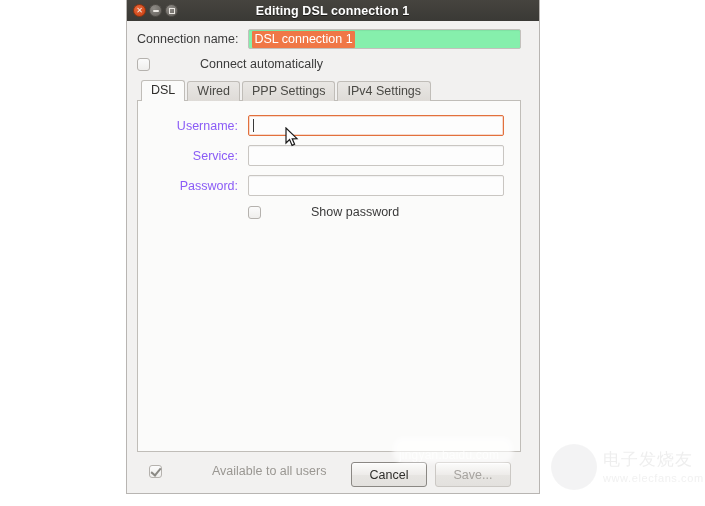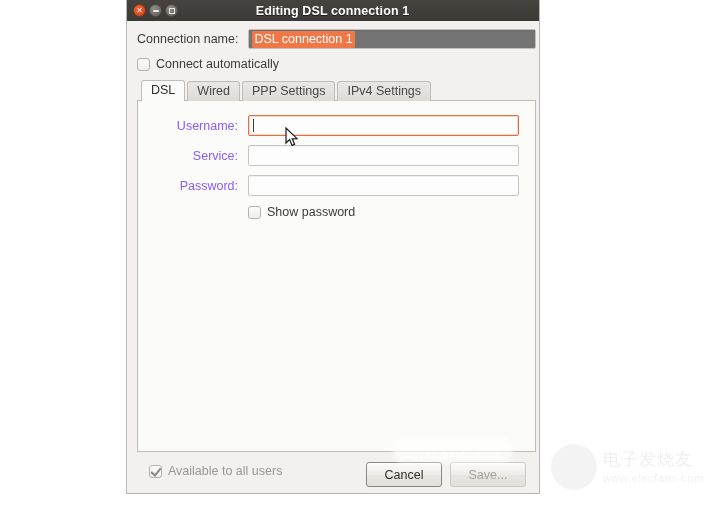--- a/index.html
+++ b/index.html
@@ -83,38 +83,38 @@
     font-size: 12.5px;
     font-weight: bold;
     letter-spacing: 0.1px;
     margin-right: 52px;
     text-shadow: 0 1px 0 rgba(0,0,0,0.55);
     white-space: nowrap;
   }
 
   
   .wbody {
-    padding: 8px 3px 0 10px;
+    padding: 8px 18px 0 10px;
     box-sizing: border-box;
   }
 
   .row-name {
     display: flex;
     align-items: center;
     margin-bottom: 8px;
   }
   .label-connname {
     font-size: 12.5px;
     color: #3b3b3b;
     margin-right: 10px;
     white-space: nowrap;
   }
   .entry {
     height: 20px;
-    background: #737373;
+    background: #86efac;
     border: 1px solid #c3c0bc;
     border-radius: 2px;
     box-sizing: border-box;
     font-size: 12.5px;
     color: #2b2b2b;
     display: flex;
     align-items: center;
     padding: 0 3px;
     box-shadow: inset 0 1px 1px rgba(0,0,0,0.06);
   }
@@ -122,21 +122,21 @@
   .sel-text {
     background: #f07746;
     color: #ffffff;
     padding: 1px 2px 2px 2px;
     font-size: 12.5px;
     line-height: 14px;
     border-radius: 1px;
   }
 
   
-  .chk-row { display: flex; align-items: center; margin-bottom: 9px; }
+  .chk-row { display: flex; align-items: center; margin-bottom: 9px; gap: 44px; }
   .chk {
     width: 13px;
     height: 13px;
     border: 1px solid #b5b2ae;
     border-radius: 3px;
     background: linear-gradient(to bottom, #fbfbfb, #efeeec);
     box-sizing: border-box;
     margin-right: 6px;
     position: relative;
     flex: none;

